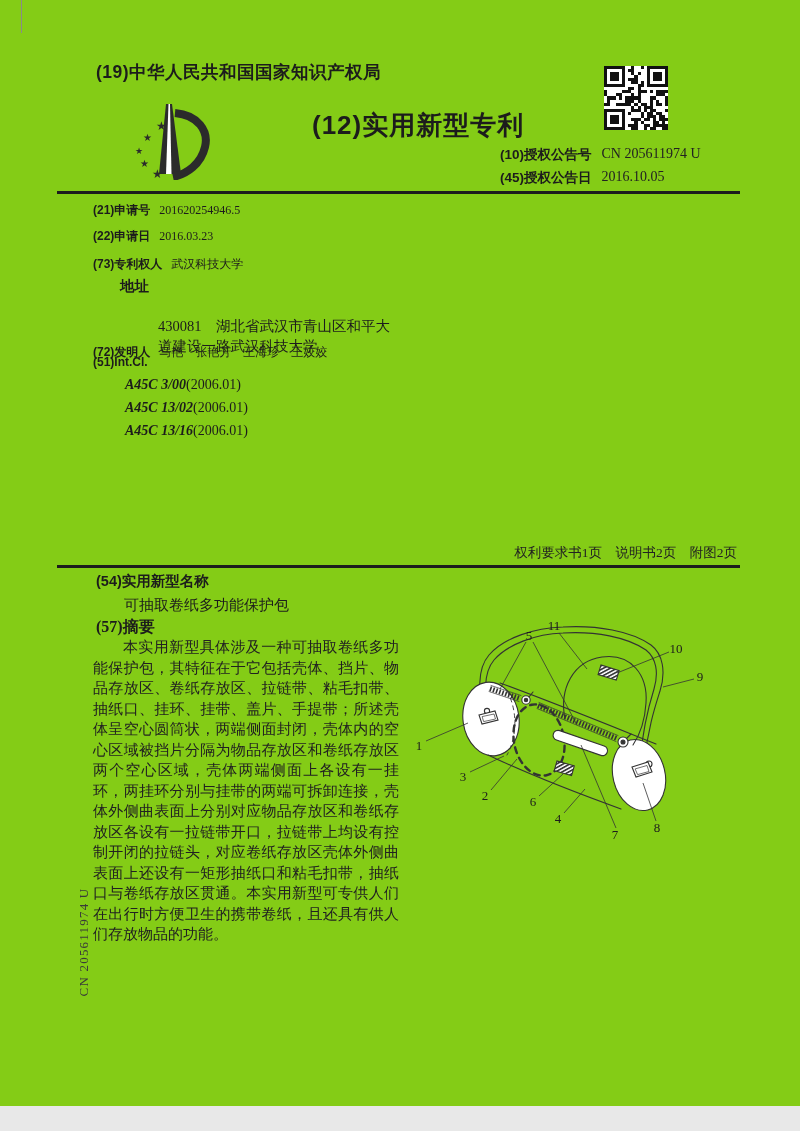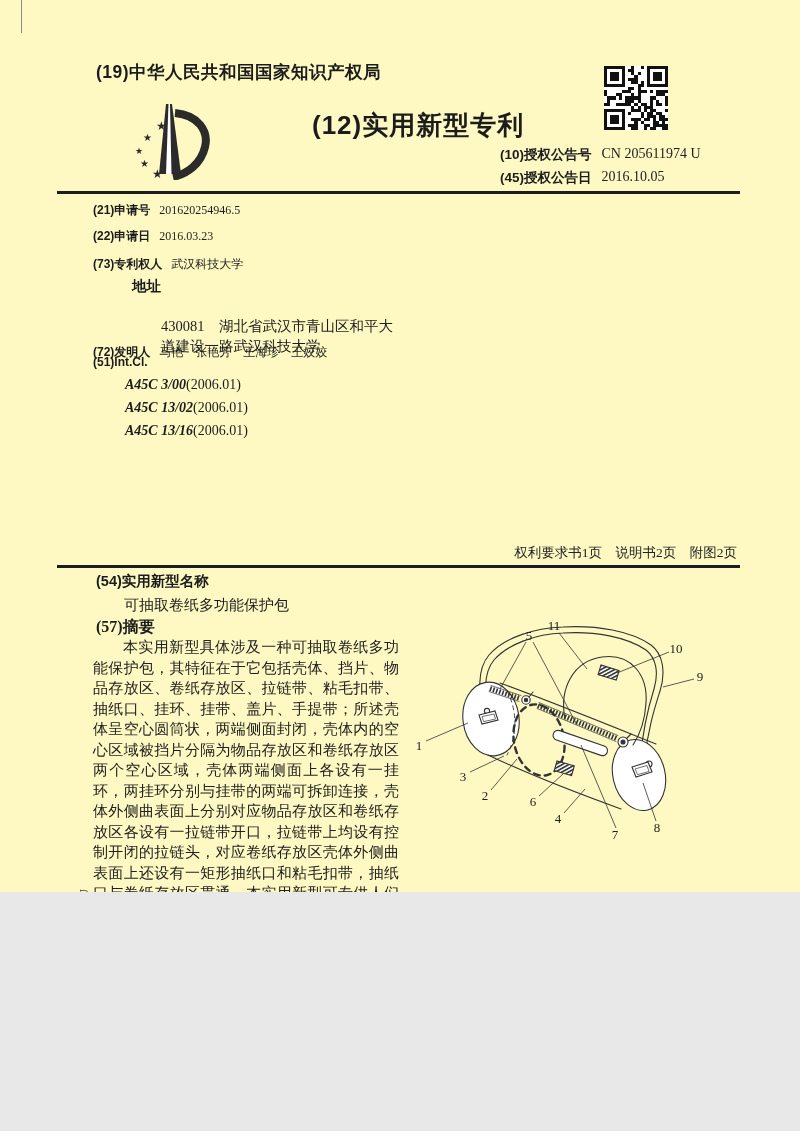--- a/index.html
+++ b/index.html
@@ -1,30 +1,30 @@
 <!DOCTYPE html>
 <html><head>
 <meta charset="utf-8">
 <style>
   html,body{margin:0;padding:0;background:#e8e8e8;}
-  .sheet{position:relative;width:800px;height:892px;background:#fef9c3;overflow:hidden;
+  .sheet{position:relative;width:800px;height:1106px;background:#84cc16;overflow:hidden;
          font-family:"Liberation Serif",serif;color:#1c1c1c;}
   .abs{position:absolute;}
   .lbl{font-family:"Liberation Sans",sans-serif;font-weight:700;}
   .val{font-family:"Liberation Serif",serif;}
   .row{position:absolute;display:flex;gap:9px;white-space:nowrap;font-size:12px;line-height:1.35;}
   .office{left:96px;top:60px;font-size:17.5px;font-weight:700;letter-spacing:.5px;
           font-family:"Liberation Sans",sans-serif;}
   .doc-title{left:296px;top:108px;font-size:26px;font-weight:700;letter-spacing:1px;
              font-family:Liberation Sans, sans-serif;margin-left:16px;}
   .pubrow{position:absolute;left:500px;display:flex;gap:10px;white-space:nowrap;}
   .pubrow .lbl{font-size:13.5px;}
   .pubrow .val{font-size:14px;color:#222;}
   .rule{position:absolute;left:57px;width:683px;height:3px;background:#1d1d1d;}
-  .addr-wrap{position:absolute;left:132px;top:277px;display:flex;font-size:14.5px;}
+  .addr-wrap{position:absolute;left:120px;top:277px;display:flex;gap:9px;font-size:14.5px;}
   .addr-val{width:242px;white-space:normal;line-height:20px;margin-top:39px;}
   .ipc{position:absolute;left:125px;font-size:14px;white-space:nowrap;}
   .ipc .code{font-style:italic;font-weight:700;font-family:"Liberation Serif",serif;margin-top:28px;}
   .pages{position:absolute;right:63px;top:544px;font-size:13.5px;color:#222;}
   .s54-label{left:96px;top:572px;font-size:14.5px;}
   .s54-title{left:124px;top:596px;font-size:15px;}
   .s57-label{left:96px;top:617px;font-size:16px;font-family:Liberation Serif, serif;}
   .abstract{position:absolute;left:93px;top:637px;width:306px;font-size:15px;line-height:20.5px;
             text-align:justify;text-indent:2em;color:#212121;}
   .side-code{position:absolute;left:18px;top:935px;width:130px;height:14px;font-size:13px;

